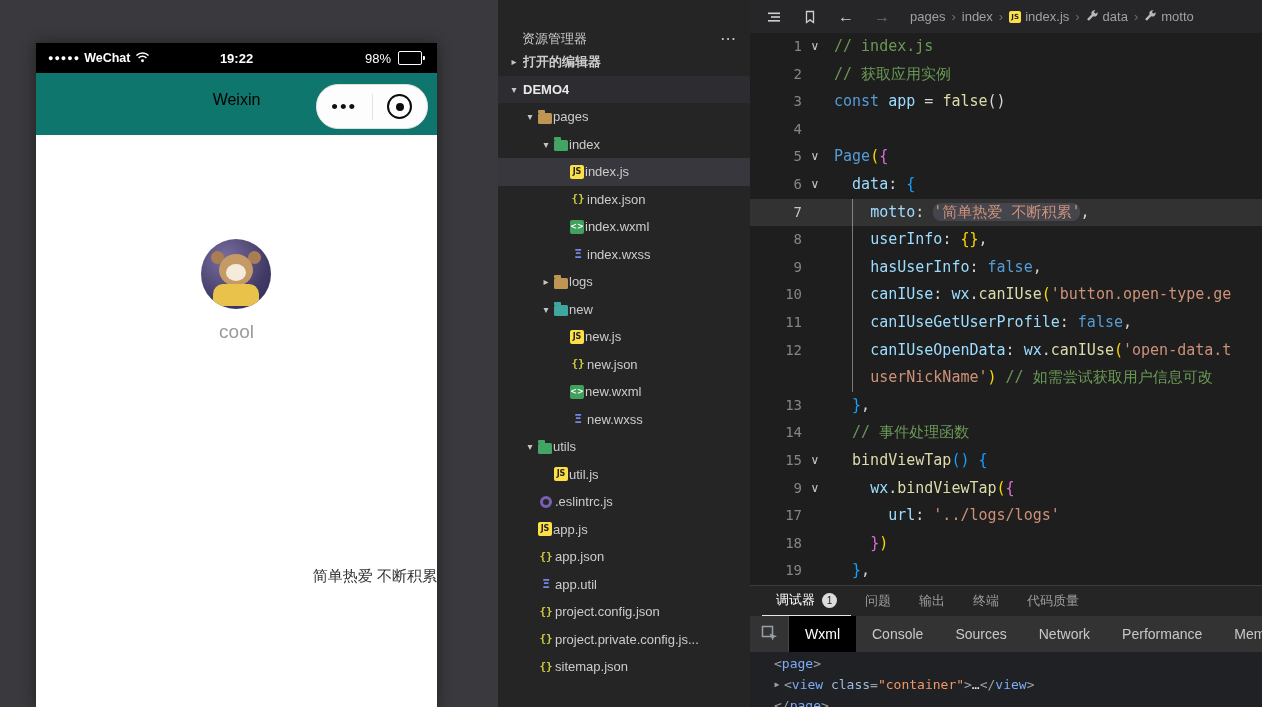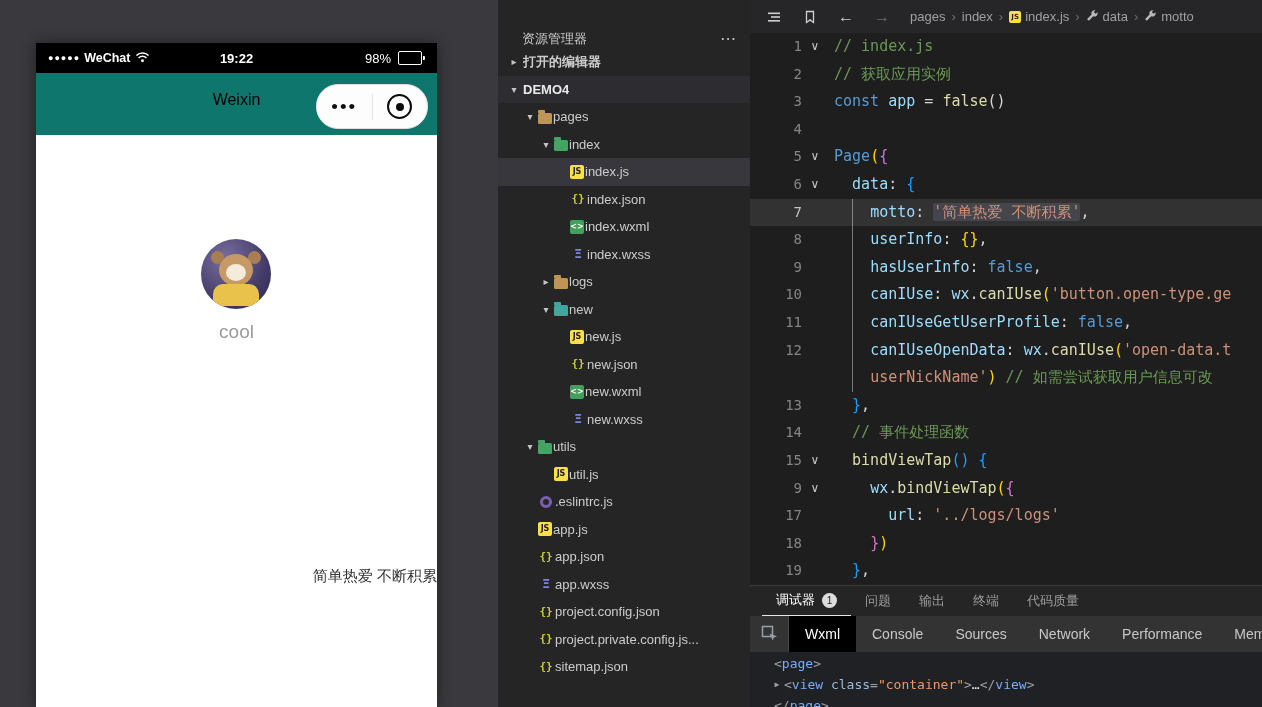--- a/index.html
+++ b/index.html
@@ -75,21 +75,21 @@
 
   .code{flex:1;position:relative;overflow:hidden;}
   .cline{display:flex;height:27.6px;}
   .cline.active{background:#323232;}
   .lnum{flex:none;width:52px;text-align:right;color:#858585;font:14px/27.6px "DejaVu Sans Mono",monospace;}
   .cline.active .lnum{color:#c6c6c6;}
   .fold{flex:none;width:26px;text-align:center;color:#c5c5c5;font:12px/27.6px "DejaVu Sans",sans-serif;cursor:pointer;}
   .ctext{white-space:pre;font:15px/27.6px "DejaVu Sans Mono",monospace;padding-left:6px;color:#d4d4d4;}
   .tk-cm{color:#6a9955}.tk-kw{color:#569cd6}.tk-vr{color:#9cdcfe}.tk-fn{color:#dcdcaa}
   .tk-st{color:#ce9178}.tk-pl{color:#d4d4d4}.tk-b1{color:#ffd700}.tk-b2{color:#da70d6}.tk-b3{color:#179fff}
-  .tksel{background:#45454d;border-radius:2px;}
+  .tksel{background:#45454d;border-radius:8px;}
   .bracket-guide{position:absolute;left:102px;top:166px;height:193px;border-left:1px solid #c8c8c8;opacity:.55;}
 
   
   .debugger{height:122px;flex:none;display:flex;flex-direction:column;background:#252526;border-top:1px solid #3c3c3c;min-width:0;}
   .dbg-tabs{height:30px;flex:none;display:flex;align-items:stretch;padding-left:12px;background:#252526;}
   .dbg-tab{display:flex;align-items:center;padding:0 14px;color:#9d9d9d;font-size:13px;cursor:pointer;}
   .dbg-tab.active{color:#ffffff;border-bottom:1px solid #e7e7e7;}
   .badge{display:inline-flex;width:15px;height:15px;border-radius:50%;background:#dcdcdc;color:#1e1e1e;
          font-size:10px;align-items:center;justify-content:center;margin-left:7px;}
   .dt-toolbar{height:36px;flex:none;background:#333333;display:flex;align-items:stretch;overflow:hidden;}
@@ -258,21 +258,21 @@
           <span class="tlabel">app.js</span>
         </div>
         <div class="trow" style="padding-left: 24px;">
           <span class="chev"></span>
           <span class="fi json">{}</span>
           <span class="tlabel">app.json</span>
         </div>
         <div class="trow" style="padding-left: 24px;">
           <span class="chev"></span>
           <span class="fi wxss">Ξ</span>
-          <span class="tlabel">app.wxss</span>
+          <span class="tlabel">app.util</span>
         </div>
         <div class="trow" style="padding-left: 24px;">
           <span class="chev"></span>
           <span class="fi json">{}</span>
           <span class="tlabel">project.config.json</span>
         </div>
         <div class="trow" style="padding-left: 24px;">
           <span class="chev"></span>
           <span class="fi json">{}</span>
           <span class="tlabel">project.private.config.js...</span>

